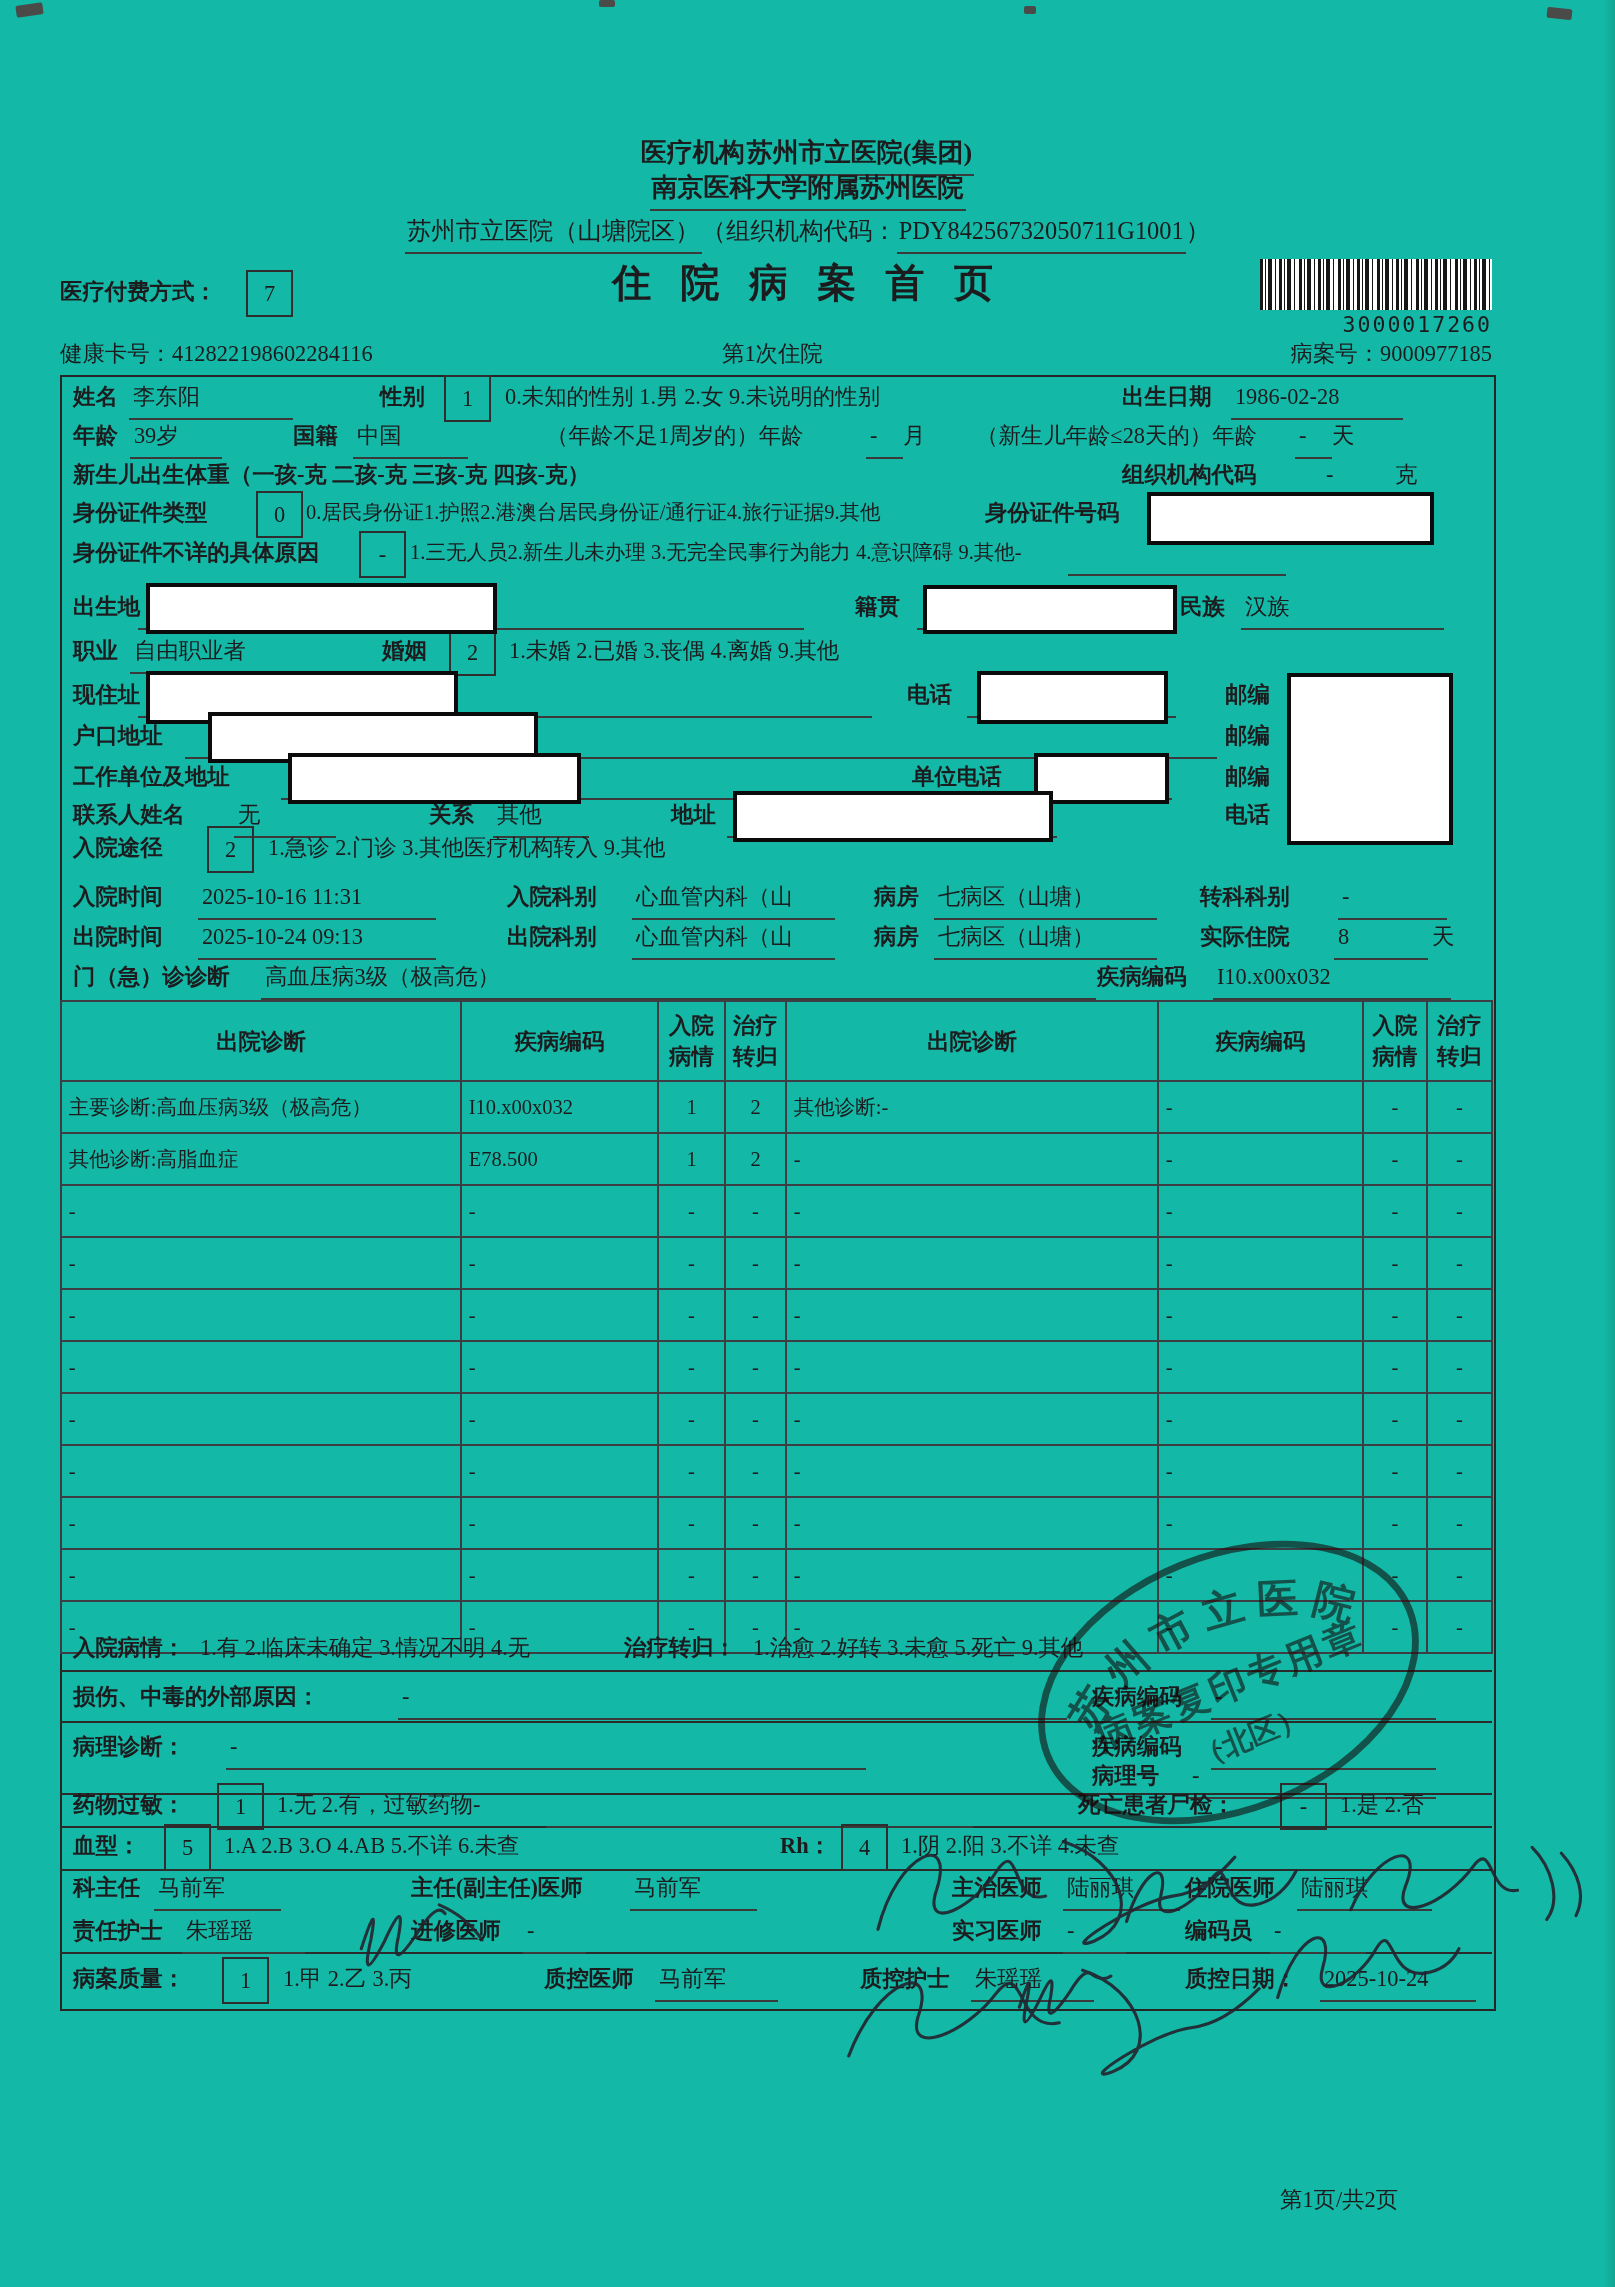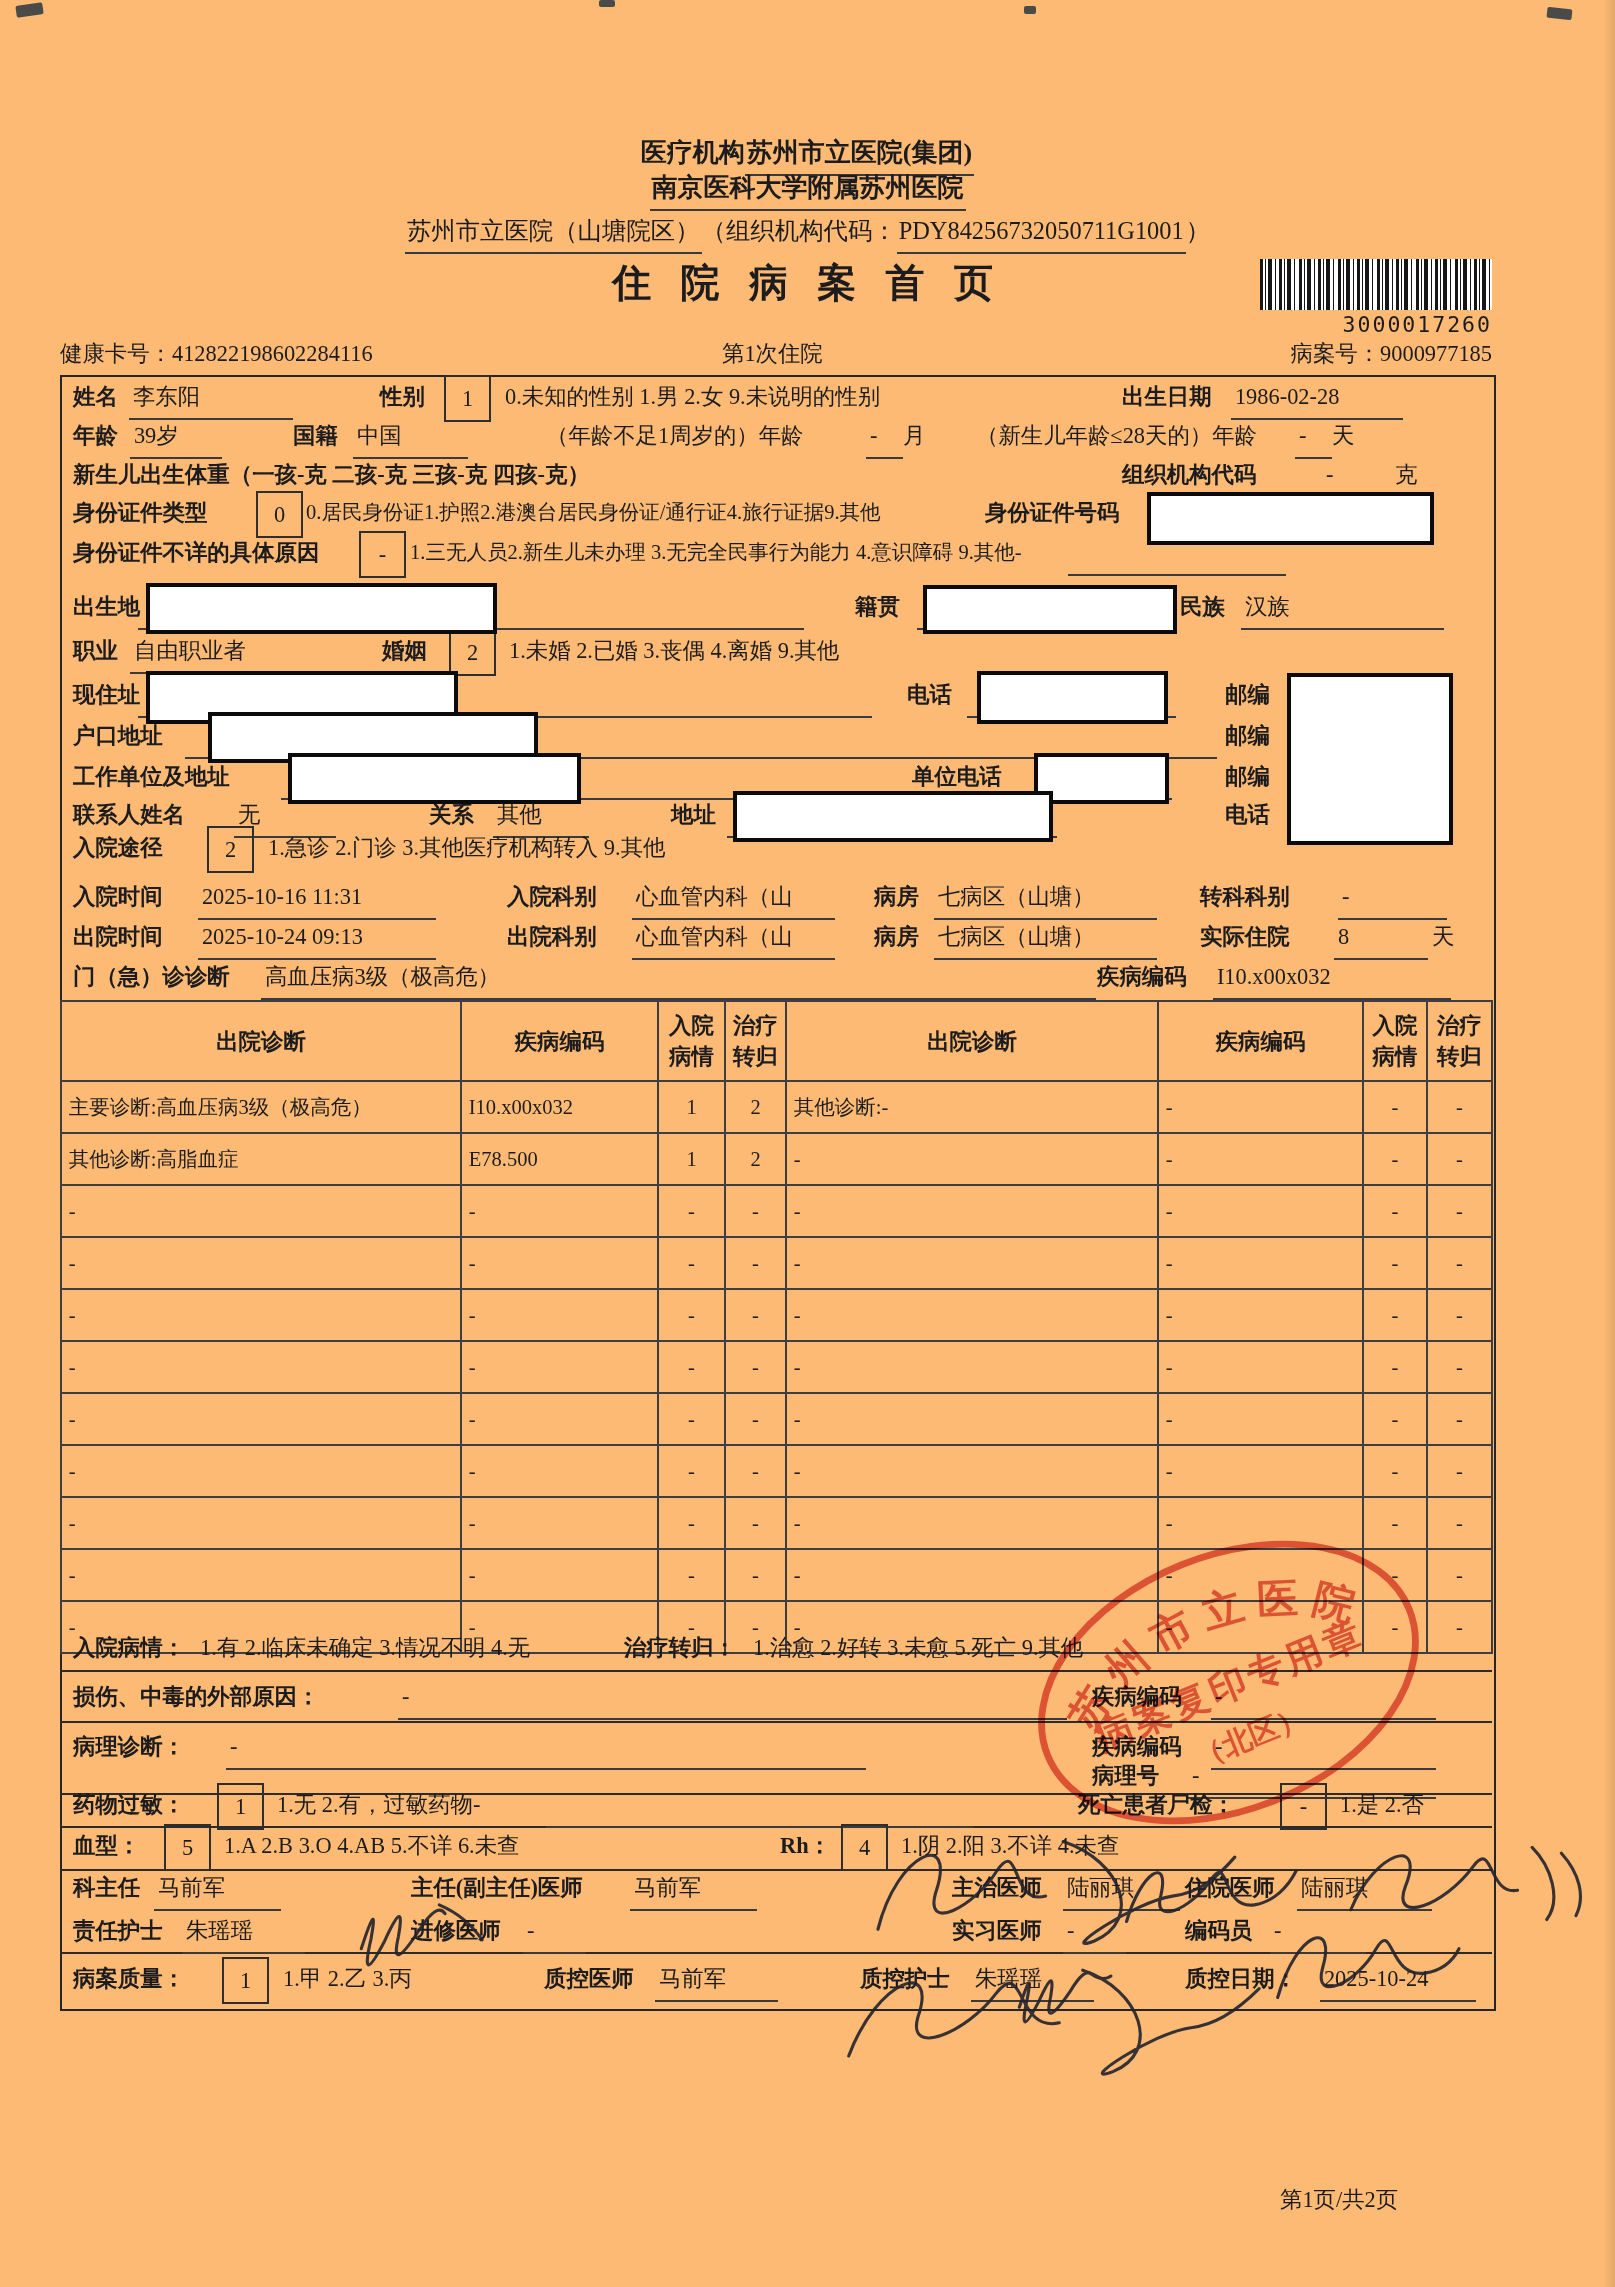--- a/index.html
+++ b/index.html
@@ -1,16 +1,16 @@
 <!DOCTYPE html>
 <html><head>
 <meta charset="utf-8">
 <style>
   html,body{margin:0;padding:0;background:#e7e6e3;font-family:"Liberation Serif","DejaVu Serif",serif;color:#1c1c1e;}
-  #paper{position:relative;width:1615px;height:2288px;background:#fdba74;overflow:hidden;}
+  #paper{position:relative;width:1615px;height:2288px;background:#14b8a6;overflow:hidden;}
   #paper:after{content:"";position:absolute;right:0;top:0;width:11.7px;height:100%;background:linear-gradient(90deg,rgba(0,0,0,0),rgba(0,0,0,.10));pointer-events:none;}
   .ln{position:absolute;left:0;top:0;width:1615px;height:45px;line-height:43px;font-size:22.4px;white-space:nowrap;z-index:2;}
   .ln>span{position:absolute;top:0;height:43px;line-height:43px;display:inline-block;}
   .ctr{text-align:center;}
   .ctr>span{position:static;display:inline-block;}
   .b{font-weight:bold;}
   .u{border-bottom:2px solid #3a3a3a;height:39px;line-height:39px;padding:0 3.9px;}
   .cb{width:43px;height:37px;line-height:35px;border:2.4px solid #2e2e2e;text-align:center;font-size:22.4px;top:2px;background:transparent;}
   .sm{font-size:20.5px;}
   .rd{position:absolute;border:4.9px solid #0b0b0b;background:#fff;z-index:3;}
@@ -39,20 +39,24 @@
 
   <div class="artifact" style="left:15.6px;top:3.9px;width:27px;height:11.7px;transform:rotate(-8deg);"></div>
   <div class="artifact" style="left:599px;top:0;width:15.6px;height:6.8px;"></div>
   <div class="artifact" style="left:1024px;top:5.9px;width:11.7px;height:7.8px;"></div>
   <div class="artifact" style="left:1547px;top:7.8px;width:25px;height:10.7px;transform:rotate(6deg);"></div>
 
   <div class="ln ctr tt1" style="top:131px;"><span>医疗机构</span><span class="ul2">苏州市立医院(集团)</span></div>
   <div class="ln ctr tt1" style="top:166px;"><span class="ul2">南京医科大学附属苏州医院</span></div>
   <div class="ln ctr tt3" style="top:209px;"><span class="ul2">苏州市立医院（山塘院区）</span><span>（组织机构代码：</span><span class="ul2">PDY84256732050711G1001</span><span>）</span></div>
 
+  <div class="ln" style="top:270px;">
+    <span class="b" style="left:60px;">医疗付费方式：</span>
+    <span class="cb" style="left:246px;">7</span>
+  </div>
   <div class="ln ctr" id="titleln" style="top:261px;height:51px;line-height:51px;"><span id="title">住 院 病 案 首 页</span></div>
 
   <div id="bars"></div>
   <div id="barnum">3000017260</div>
 
   <div class="ln" style="top:332px;">
     <span style="left:60px;"><span>健康卡号：</span><span>412822198602284116</span></span>
     <span style="left:722px;">第1次住院</span>
     <span style="left:1131px;width:361px;text-align:right;"><span>病案号：</span><span>9000977185</span></span>
   </div>

